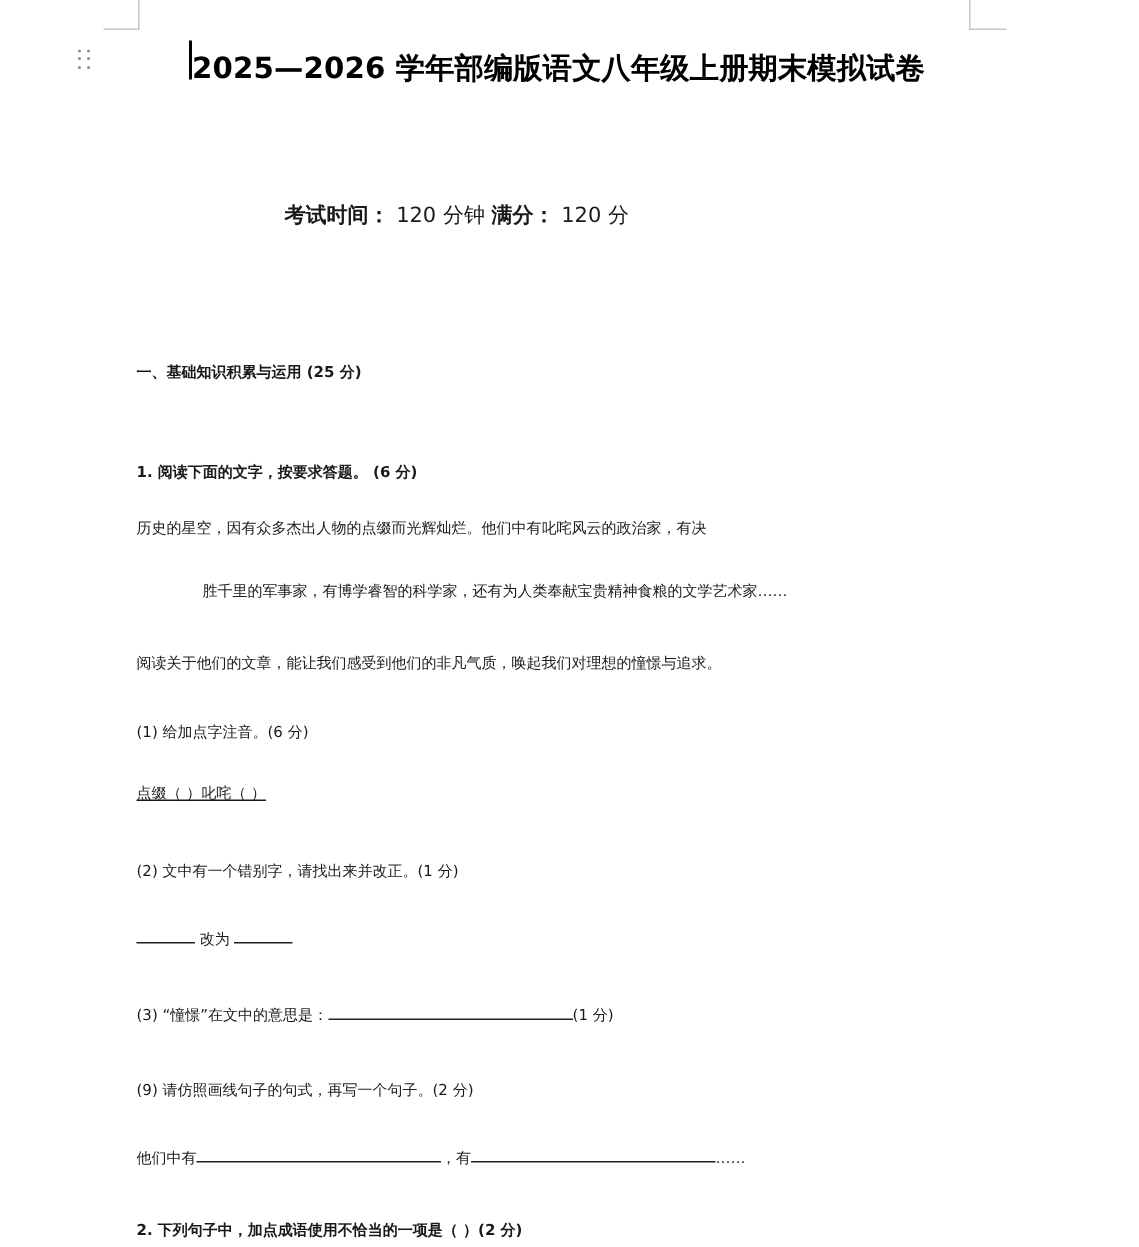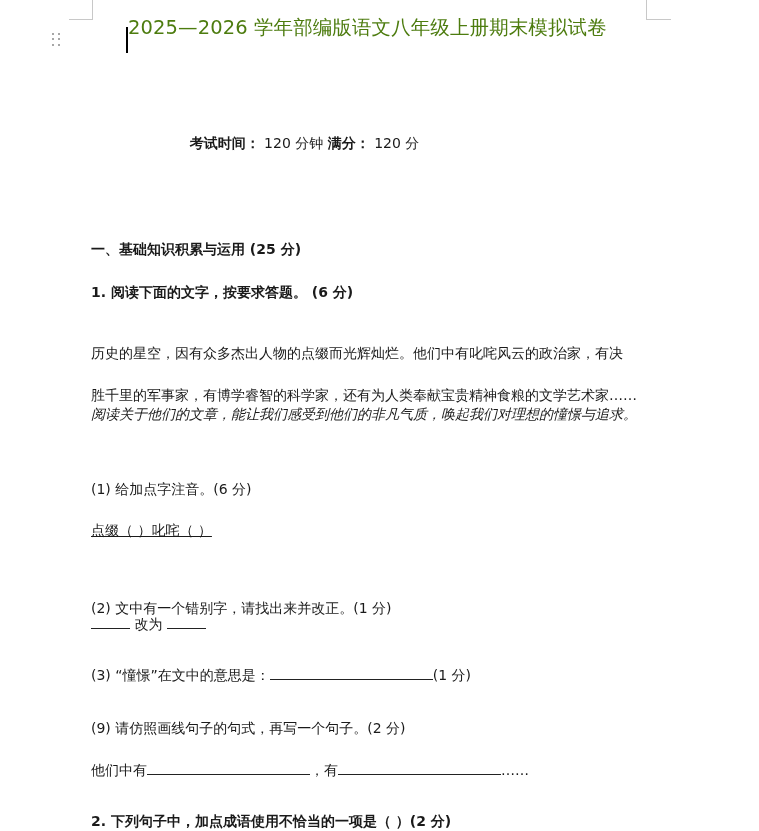--- a/index.html
+++ b/index.html
@@ -9,24 +9,24 @@
     font-family: "DejaVu Sans", "Liberation Sans", sans-serif;
     color: #1a1a1a;
   }
   .corner { position: absolute; border-color: #c8c8c8; border-style: solid; border-width: 0; }
   .corner-tl { left: 69px; top: 0; width: 23px; height: 19px; border-right-width: 1px; border-bottom-width: 1px; }
   .corner-tr { left: 646px; top: 0; width: 24px; height: 19px; border-left-width: 1px; border-bottom-width: 1px; }
   .drag-handle { position: absolute; left: 52px; top: 33px; width: 10px; height: 14px; display: grid; grid-template-columns: 4px 4px; grid-gap: 2px 2px; }
   .drag-handle span { width: 2px; height: 2px; background: #8a8a8a; border-radius: 1px; }
   .cursor { position: absolute; left: 126px; top: 27px; width: 2px; height: 26px; background: #000; }
   .line { position: absolute; white-space: nowrap; font-size: 14px; }
-  .title { left: 128px; top: 14px; font-size: 19.5px; font-weight: normal; color: #4d7c0f; letter-spacing: 0.1px; }
+  .title { left: 128px; top: 32px; font-size: 19.5px; font-weight: bold; color: #000000; letter-spacing: 0.1px; }
   .center { left: 0; width: 609px; text-align: center; }
   .bold { font-weight: bold; }
-  .p { left: 91px; font-size: 14px; }
+  .p { left: 91px; font-size: 10px; }
   .blank { display: inline-block; border-bottom: 1px solid #222; height: 12px; vertical-align: baseline; }
 </style>
 </head>
 <body>
 
 <div class="corner corner-tl"></div>
 <div class="corner corner-tr"></div>
 
 <div class="drag-handle">
   <span></span>
@@ -43,30 +43,30 @@
 
 <div class="line center" style="top:135px;">
   <span class="bold">考试时间：</span>
   <span>120 分钟</span>
   <span class="bold">满分：</span>
   <span>120 分</span>
 </div>
 
 <div class="line p bold" style="top:241px;">一、基础知识积累与运用 (25 分)</div>
 
-<div class="line p bold" style="top:284px;">1. 阅读下面的文字，按要求答题。 (6 分)</div>
+<div class="line p bold" style="top:308px;">1. 阅读下面的文字，按要求答题。 (6 分)</div>
 
 <div class="line p" style="top:345px;">历史的星空，因有众多杰出人物的点缀而光辉灿烂。他们中有叱咤风云的政治家，有决</div>
-<div class="line p" style="top:387px;">胜千里的军事家，有博学睿智的科学家，还有为人类奉献宝贵精神食粮的文学艺术家……</div>
-<div class="line p" style="top:406px;font-style:italic;">阅读关于他们的文章，能让我们感受到他们的非凡气质，唤起我们对理想的憧憬与追求。</div>
+<div class="line p" style="top:387px;margin-left:44px;">胜千里的军事家，有博学睿智的科学家，还有为人类奉献宝贵精神食粮的文学艺术家……</div>
+<div class="line p" style="top:435px;">阅读关于他们的文章，能让我们感受到他们的非凡气质，唤起我们对理想的憧憬与追求。</div>
 
 <div class="line p" style="top:481px;">(1) 给加点字注音。(6 分)</div>
 <div class="line p" style="top:522px;text-decoration:underline;">点缀（ ）叱咤（ ）</div>
 
-<div class="line p" style="top:574px;margin-top:26px;">(2) 文中有一个错别字，请找出来并改正。(1 分)</div>
+<div class="line p" style="top:574px;">(2) 文中有一个错别字，请找出来并改正。(1 分)</div>
 <div class="line p" style="top:616px;">
   <span class="blank" style="width:39px;"></span>
   <span>改为</span>
   <span class="blank" style="width:39px;"></span>
 </div>
 
 <div class="line p" style="top:667px;">
   <span>(3) “憧憬”在文中的意思是：</span><span class="blank" style="width:163px;"></span><span>(1 分)</span>
 </div>
 

